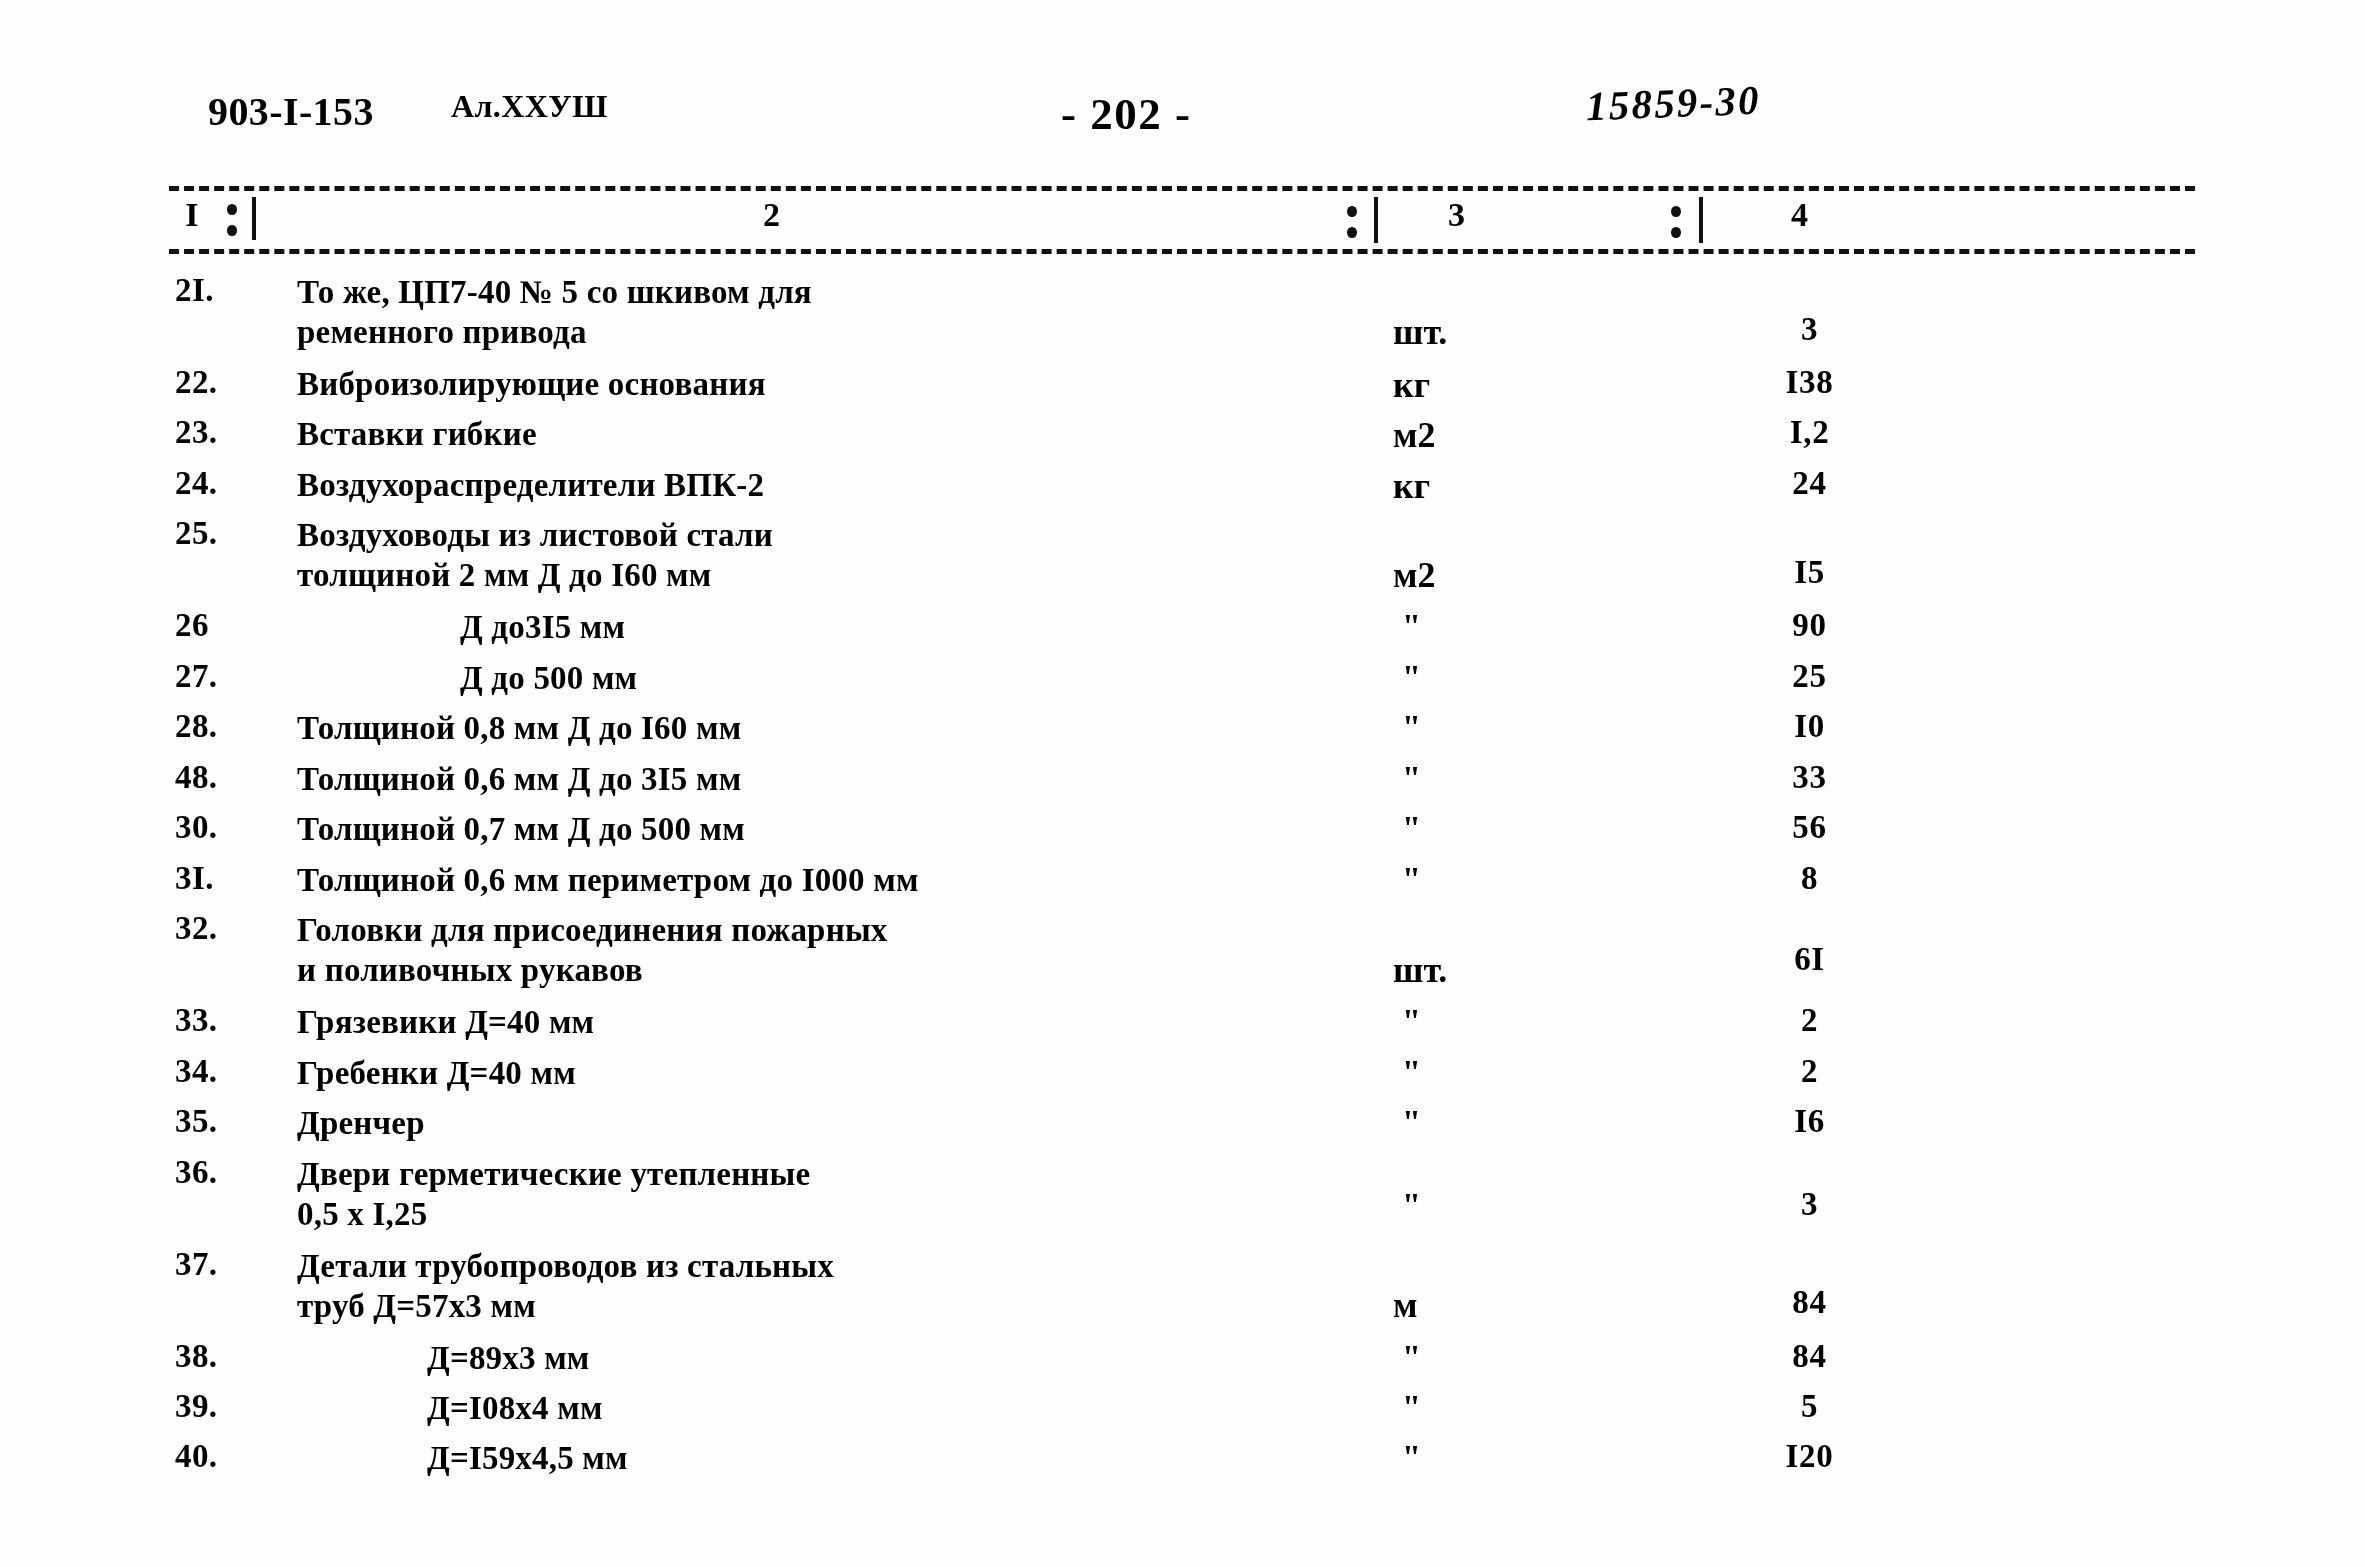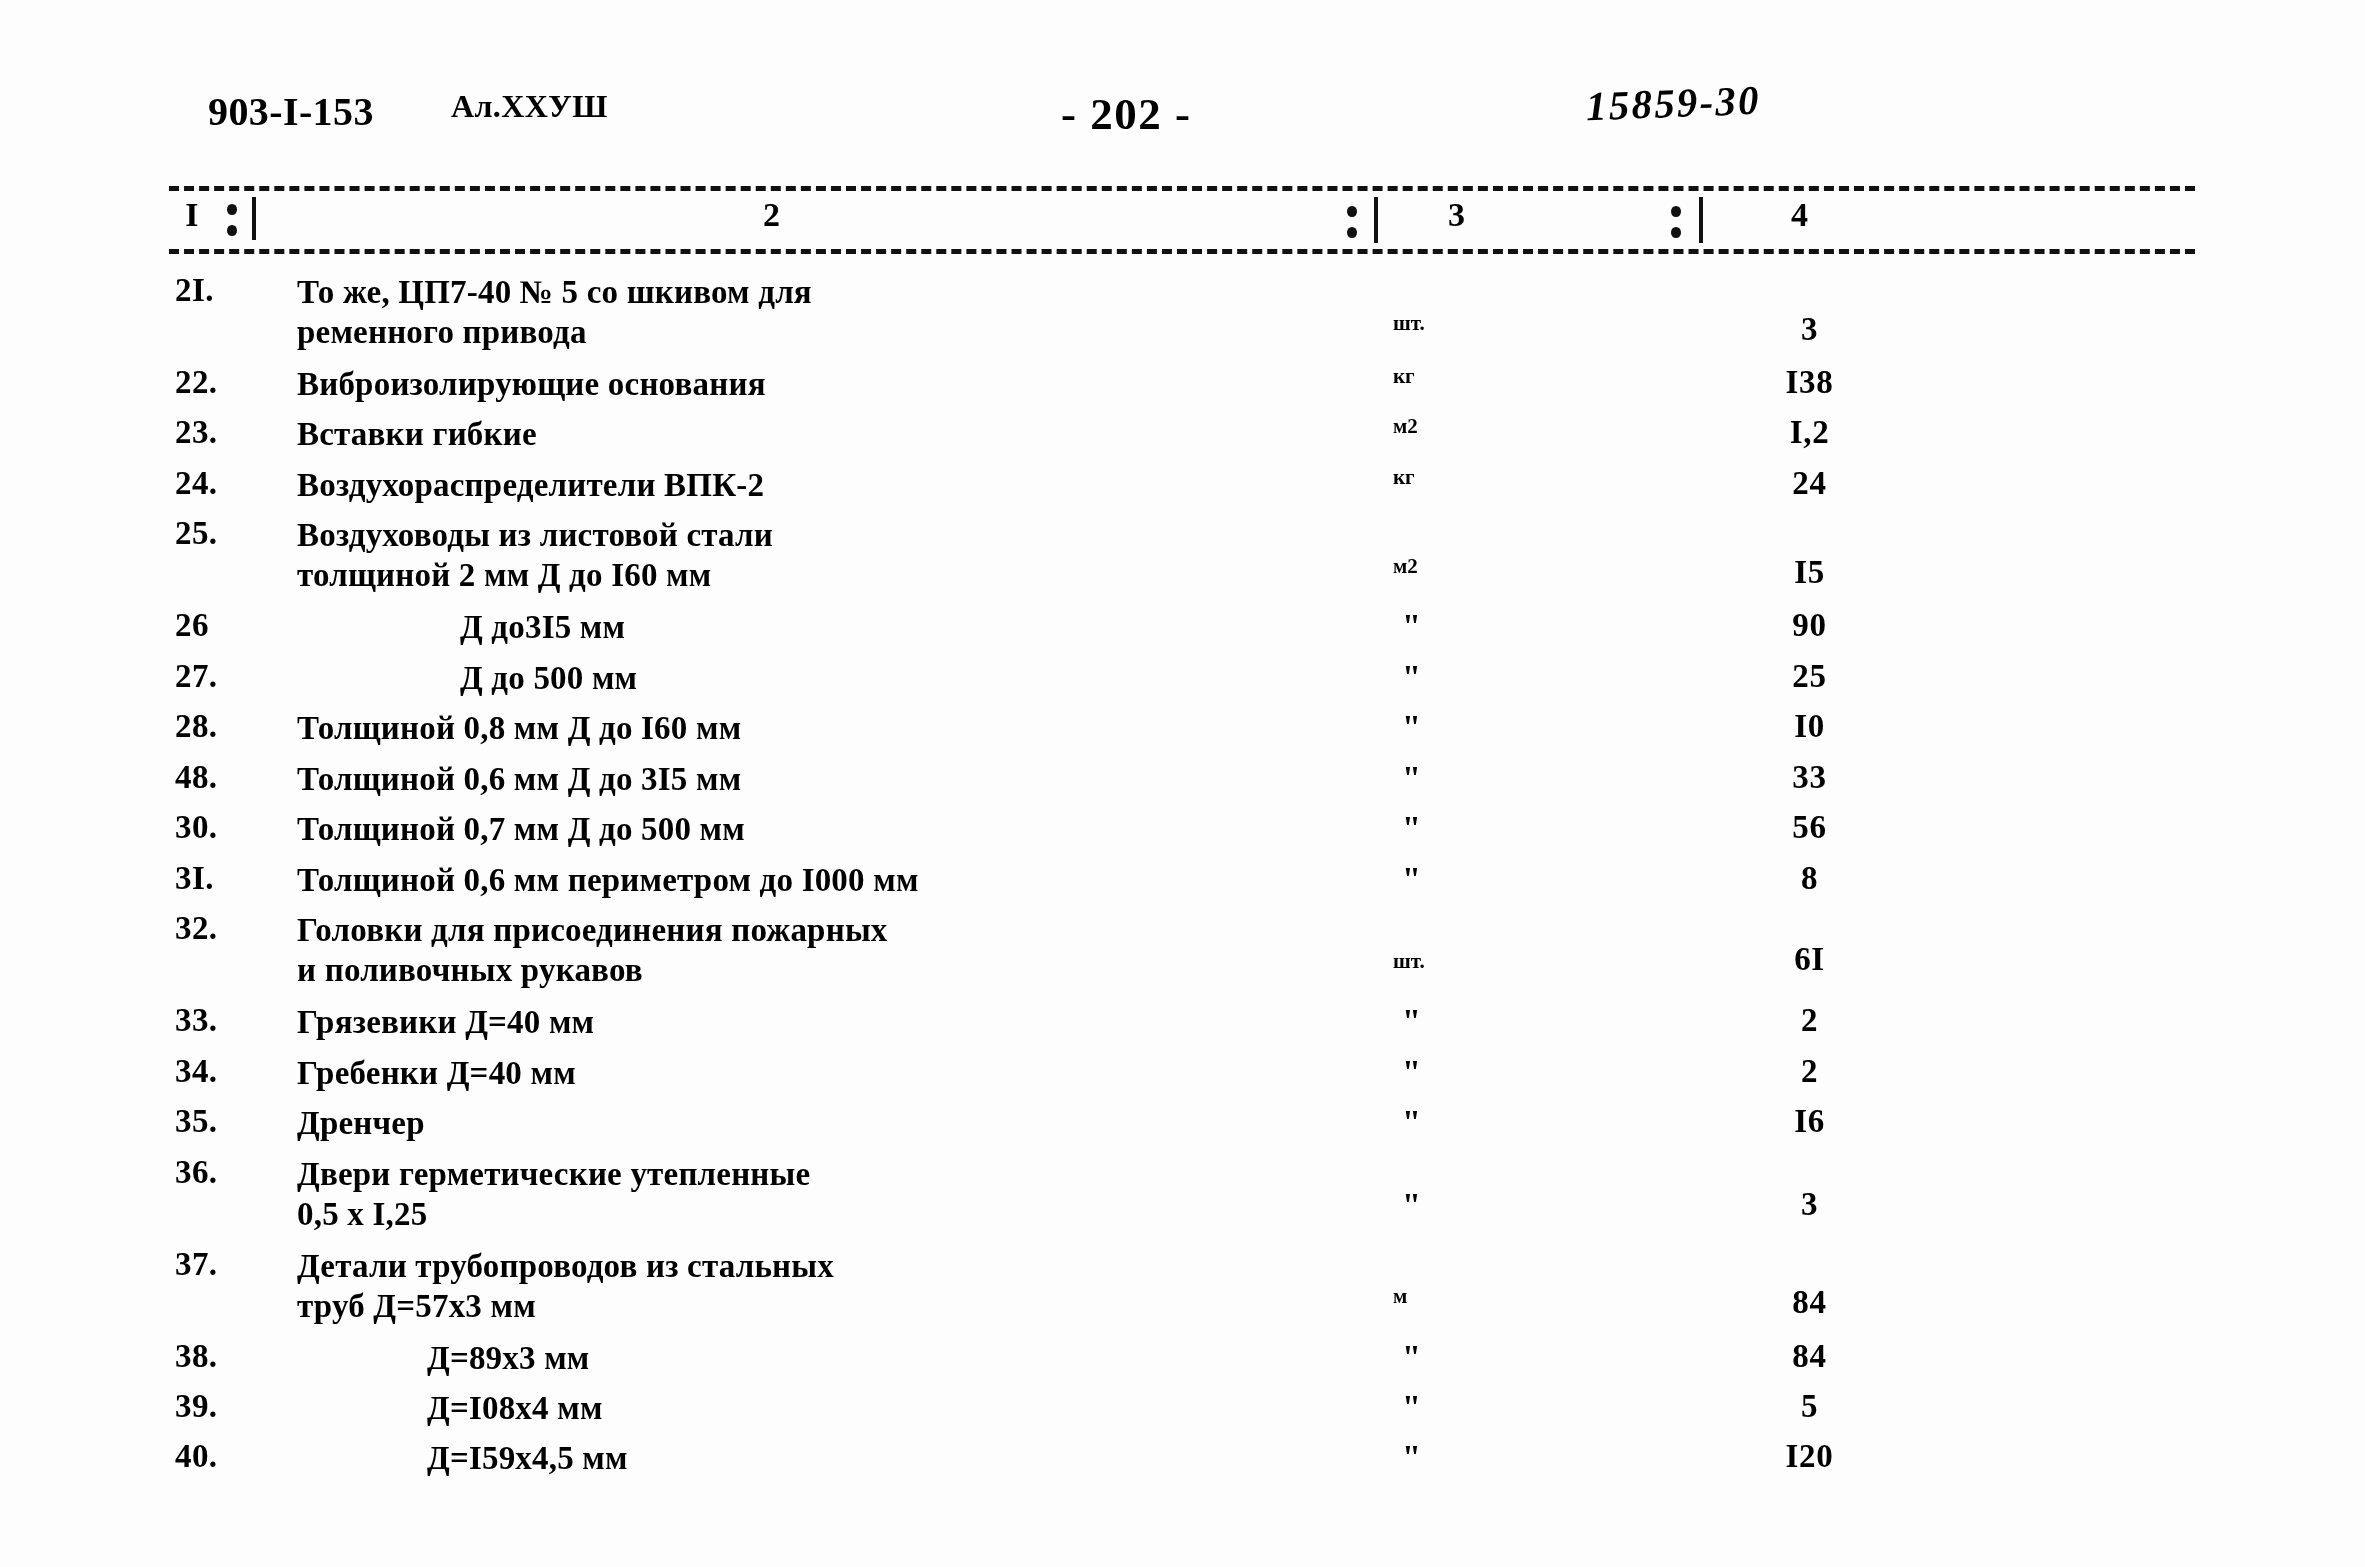--- a/index.html
+++ b/index.html
@@ -149,21 +149,21 @@
     font-weight: 700;
     letter-spacing: 0.2px;
     white-space: pre;
     line-height: 1.22;
   }
   .r-name.indent1 { left: 291px; }
   .r-name.indent2 { left: 258px; }
   .r-unit {
     position: absolute;
     left: 1224px;
-    font-size: 21px;
+    font-size: 36px;
     font-weight: 700;
     white-space: nowrap;
   }
   .r-unit.ditto {
     left: 1233px;
     font-size: 34px;
   }
   .r-qty {
     position: absolute;
     left: 1529px;

